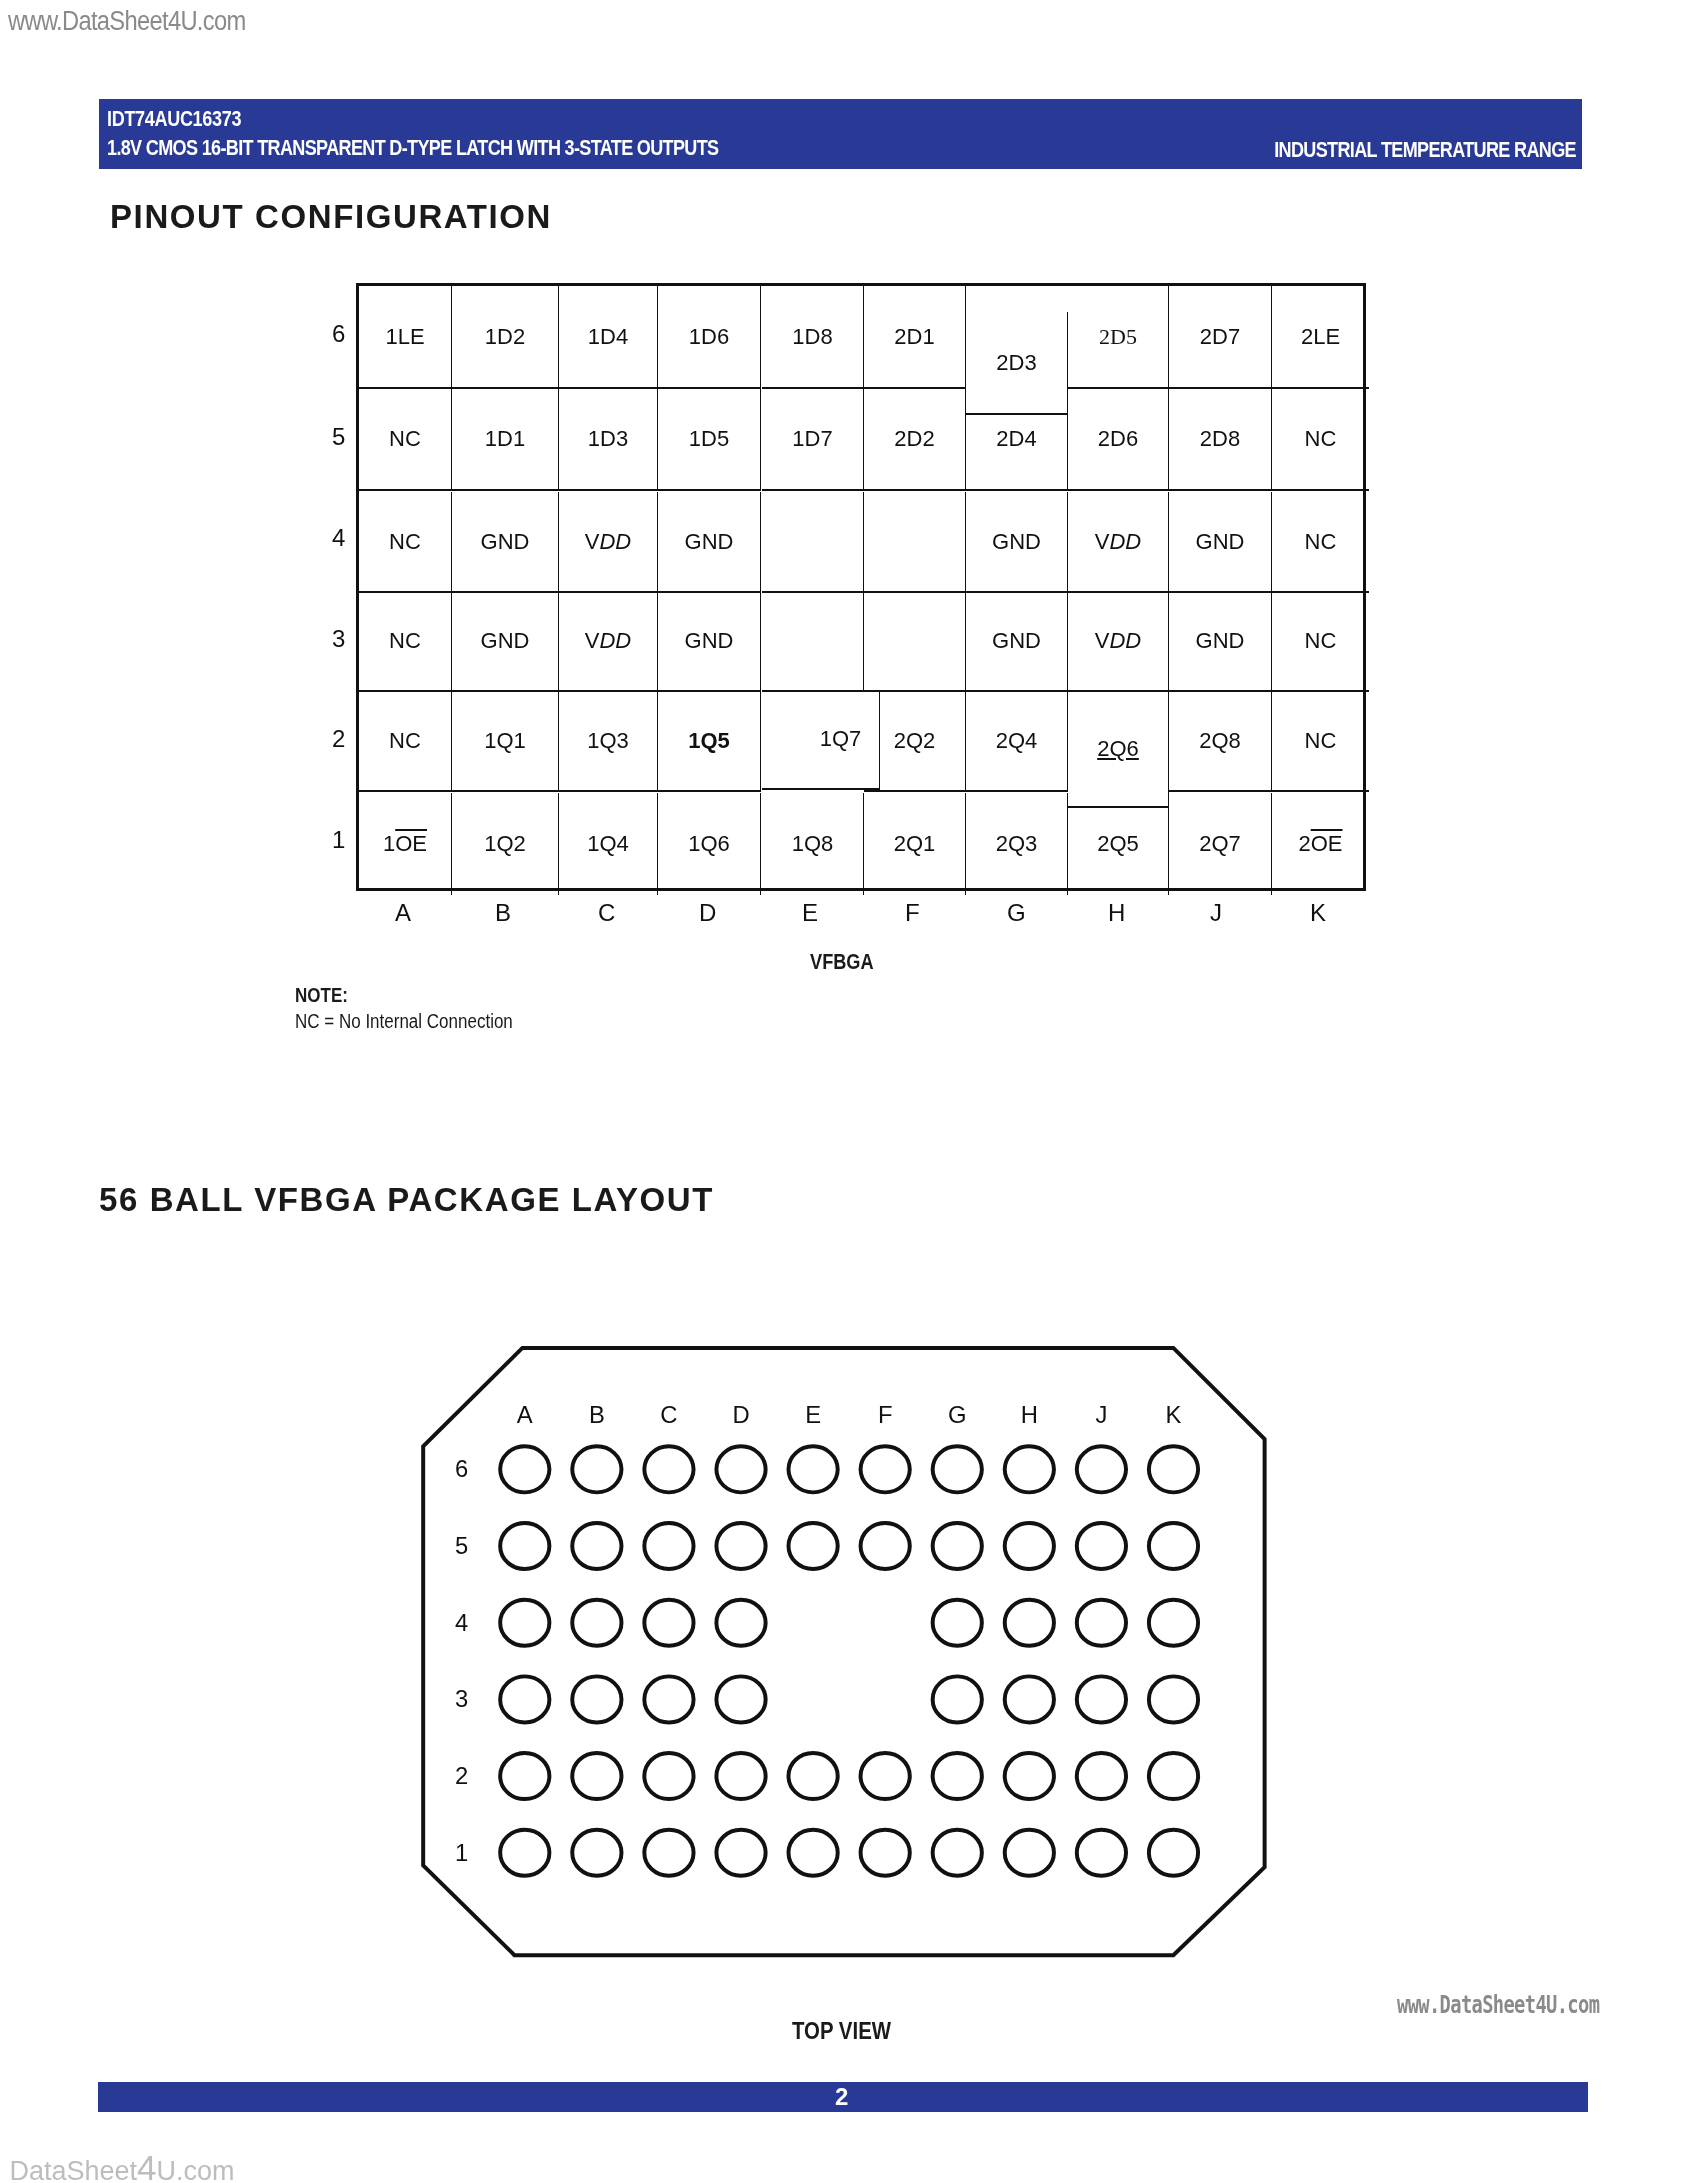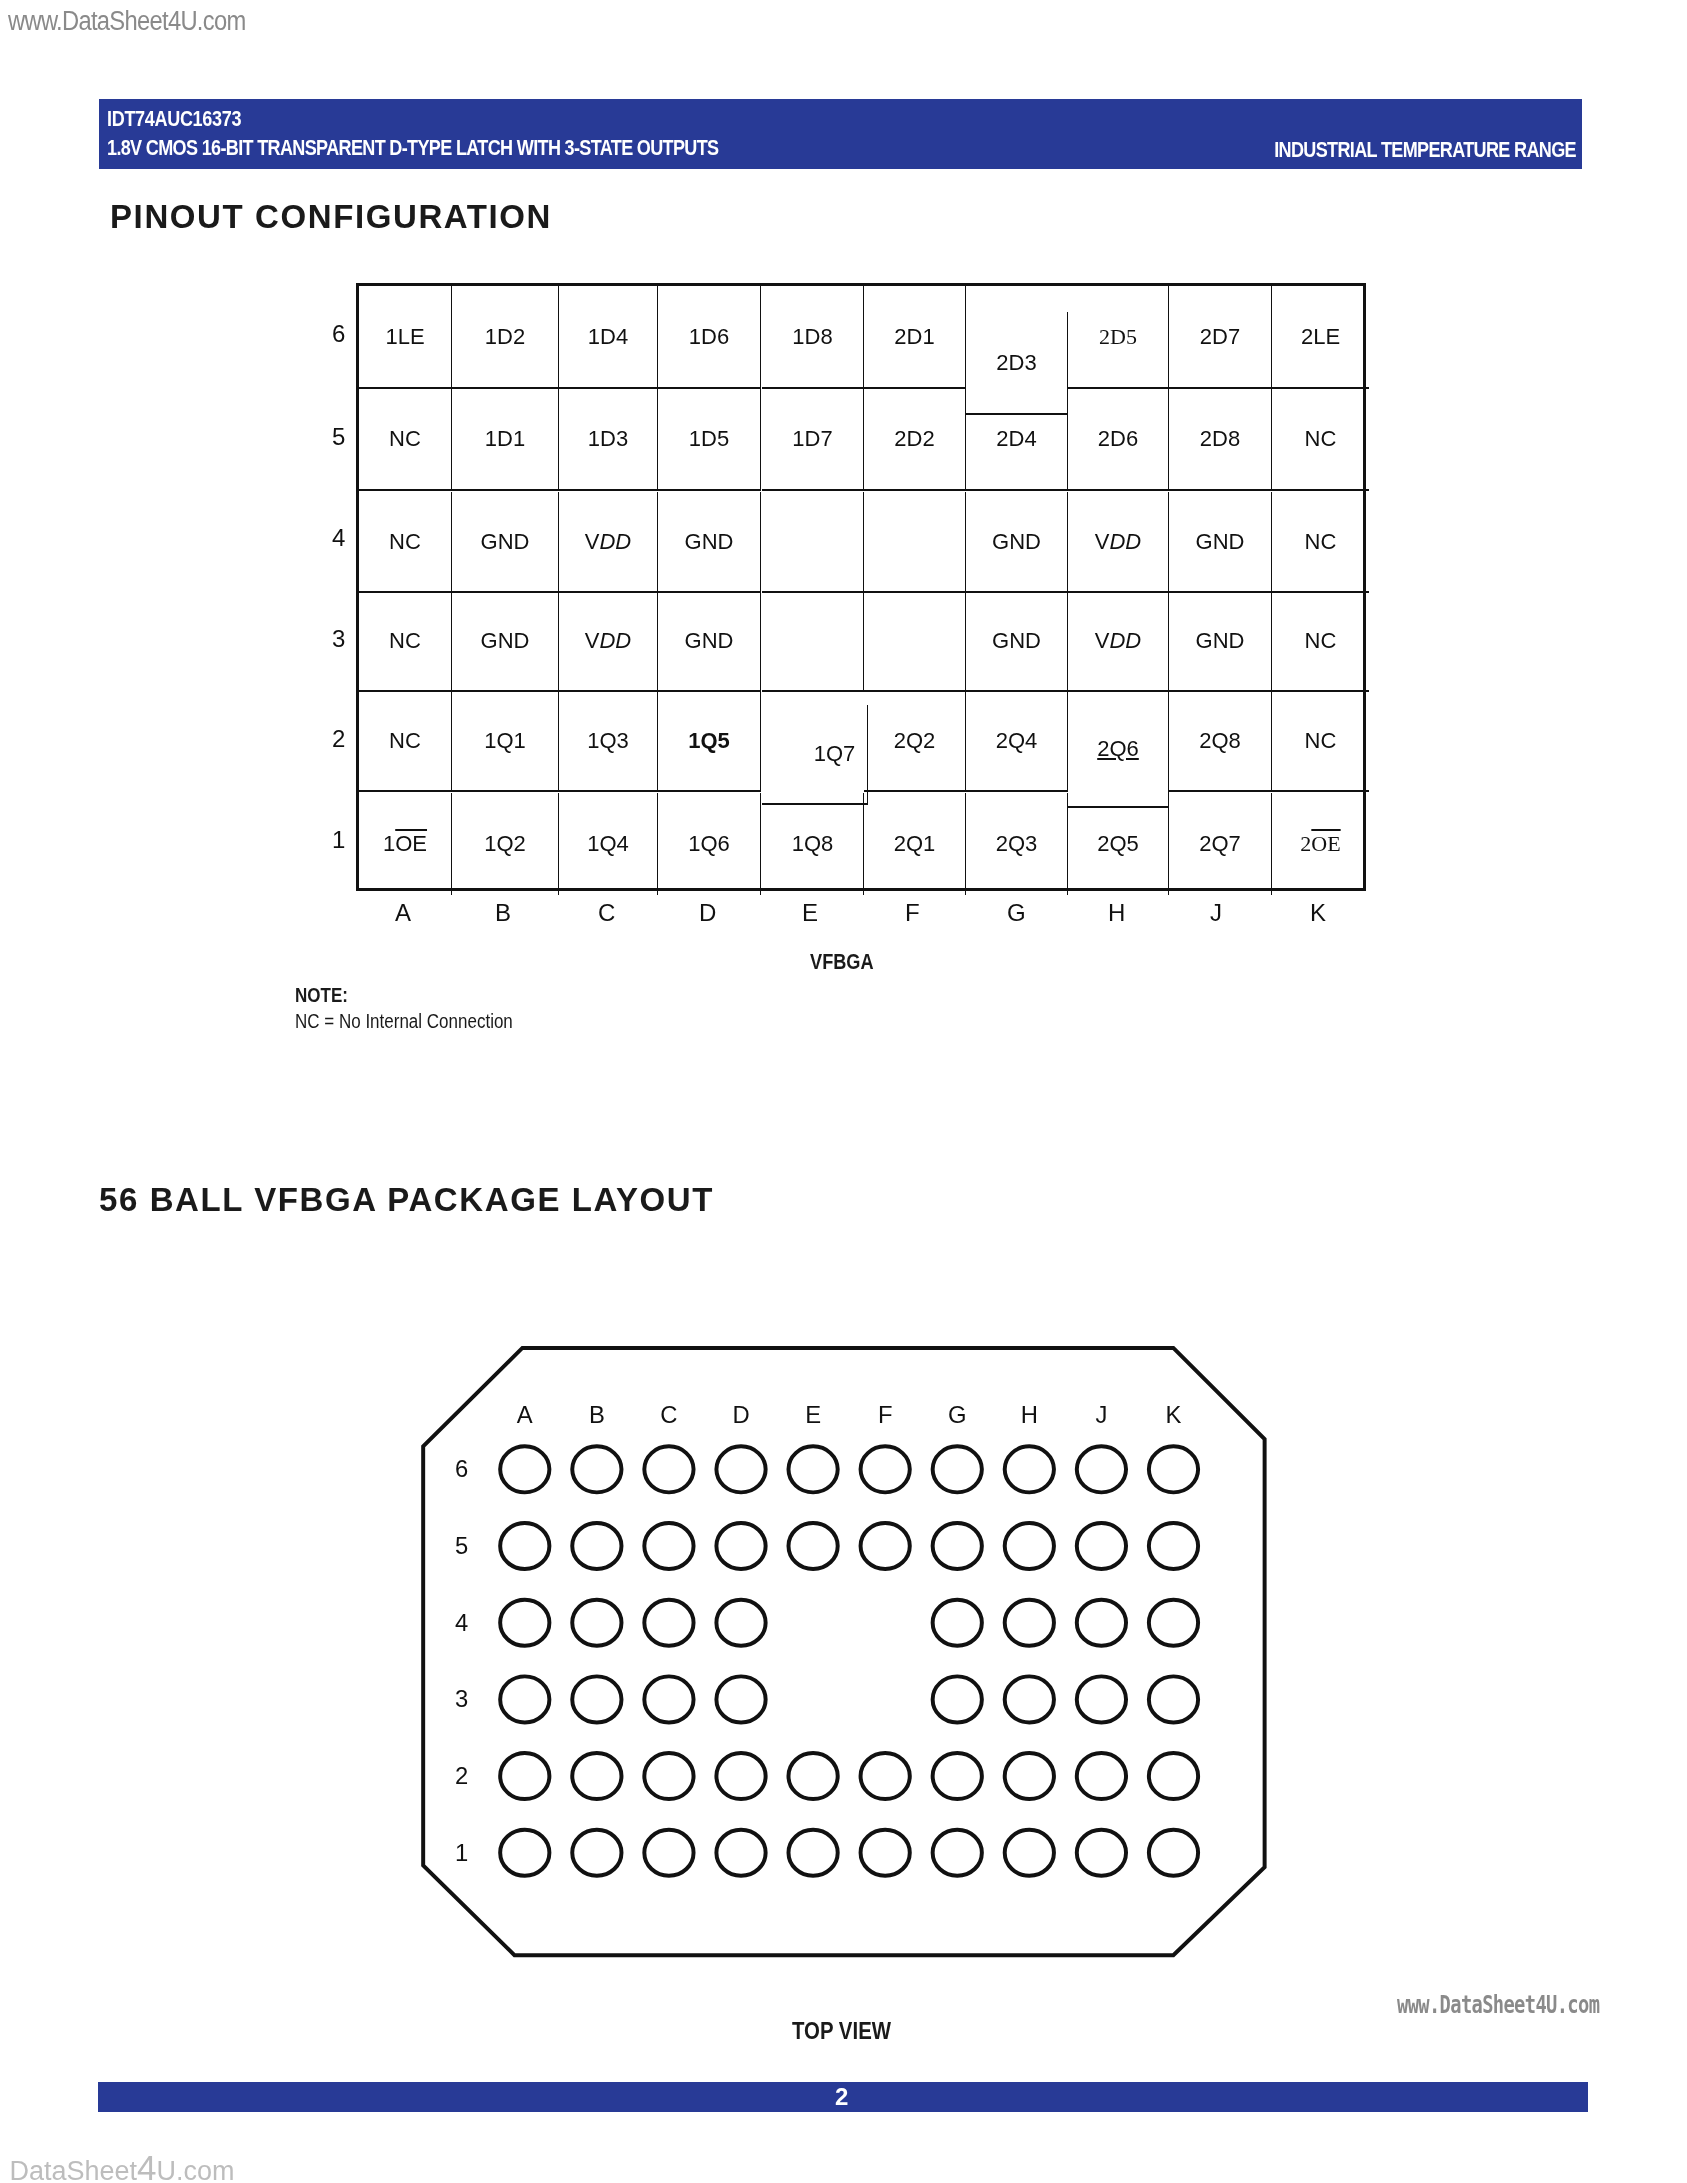--- a/index.html
+++ b/index.html
@@ -177,21 +177,21 @@
     </div>
     <div class="cell" style="left: 93px; top: 406px; width: 107px; height: 100px;">
       <span>1Q1</span>
     </div>
     <div class="cell" style="left: 200px; top: 406px; width: 99px; height: 100px;">
       <span>1Q3</span>
     </div>
     <div class="cell" style="left: 299px; top: 406px; width: 103px; height: 100px; font-weight: bold;">
       <span>1Q5</span>
     </div>
-    <div class="cell" style="left: 403px; top: 419px; width: 106px; height: 100px; padding-left: 40px;">
+    <div class="cell" style="left: 403px; top: 404px; width: 118px; height: 100px; padding-left: 40px;">
       <span>1Q7</span>
     </div>
     <div class="cell" style="left: 505px; top: 406px; width: 102px; height: 100px;">
       <span>2Q2</span>
     </div>
     <div class="cell" style="left: 607px; top: 406px; width: 102px; height: 100px;">
       <span>2Q4</span>
     </div>
     <div class="cell" style="left: 709px; top: 406px; width: 101px; height: 116px; text-decoration: underline;">
       <span>2Q6</span>
@@ -222,21 +222,21 @@
     </div>
     <div class="cell" style="left: 607px; top: 507px; width: 102px; height: 102px; border-bottom: none;">
       <span>2Q3</span>
     </div>
     <div class="cell" style="left: 709px; top: 507px; width: 101px; height: 102px; border-bottom: none;">
       <span>2Q5</span>
     </div>
     <div class="cell" style="left: 810px; top: 507px; width: 103px; height: 102px; border-bottom: none;">
       <span>2Q7</span>
     </div>
-    <div class="cell" style="left: 913px; top: 507px; width: 97px; height: 102px; border-right: none; border-bottom: none; font-family: Liberation Serif, serif;">
+    <div class="cell" style="left: 913px; top: 507px; width: 97px; height: 102px; border-right: none; border-bottom: none;">
       <span><span>2</span><span class="ov">OE</span></span>
     </div>
   </div>
 <div id="pin-labels">
     <div class="row-label" style="left: 332px; top: 320px;">6</div>
     <div class="row-label" style="left: 332px; top: 423px;">5</div>
     <div class="row-label" style="left: 332px; top: 524px;">4</div>
     <div class="row-label" style="left: 332px; top: 625px;">3</div>
     <div class="row-label" style="left: 332px; top: 725px;">2</div>
     <div class="row-label" style="left: 332px; top: 826px;">1</div>

